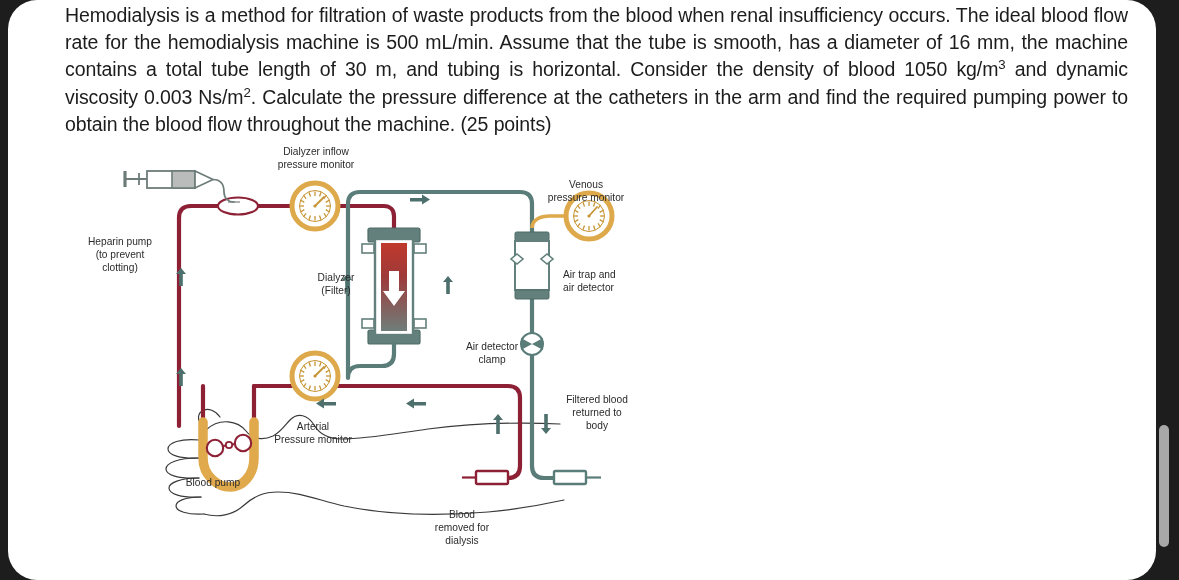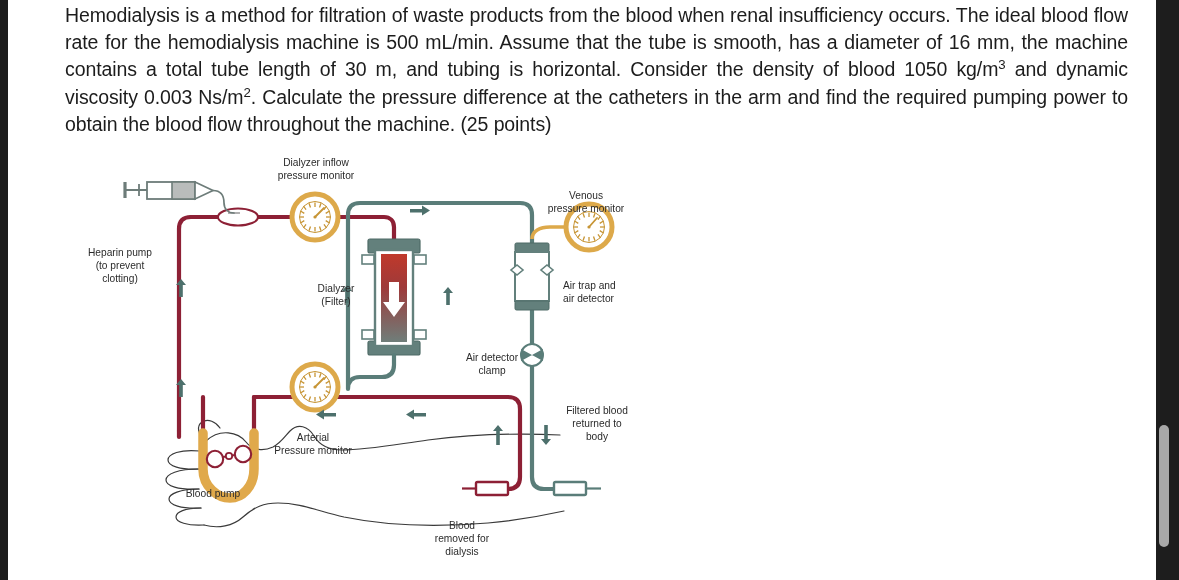--- a/index.html
+++ b/index.html
@@ -20,20 +20,21 @@
     height: 580px;
     background: #1d1d1d;
   }
   #sheet {
     position: absolute;
     left: 8px;
     top: 0;
     width: 1148px;
     height: 580px;
     background: #ffffff;
+    border-radius: 29px;
   }
   #right-gutter {
     position: absolute;
     left: 1156px;
     top: 0;
     width: 23px;
     height: 580px;
     background: #1d1d1d;
   }
   #scrollbar-track {
@@ -70,21 +71,21 @@
   #statement sup {
     font-size: 0.68em;
     vertical-align: super;
     line-height: 0;
   }
 
   
   #diagram {
     position: absolute;
     left: 60px;
-    top: 151px;
+    top: 140px;
     width: 600px;
     height: 420px;
   }
   #diagram svg { display: block; }
   .dlabel {
     font-family: "Liberation Sans", sans-serif;
     font-size: 10.2px;
     fill: #2b2b2b;
   }
 </style>

